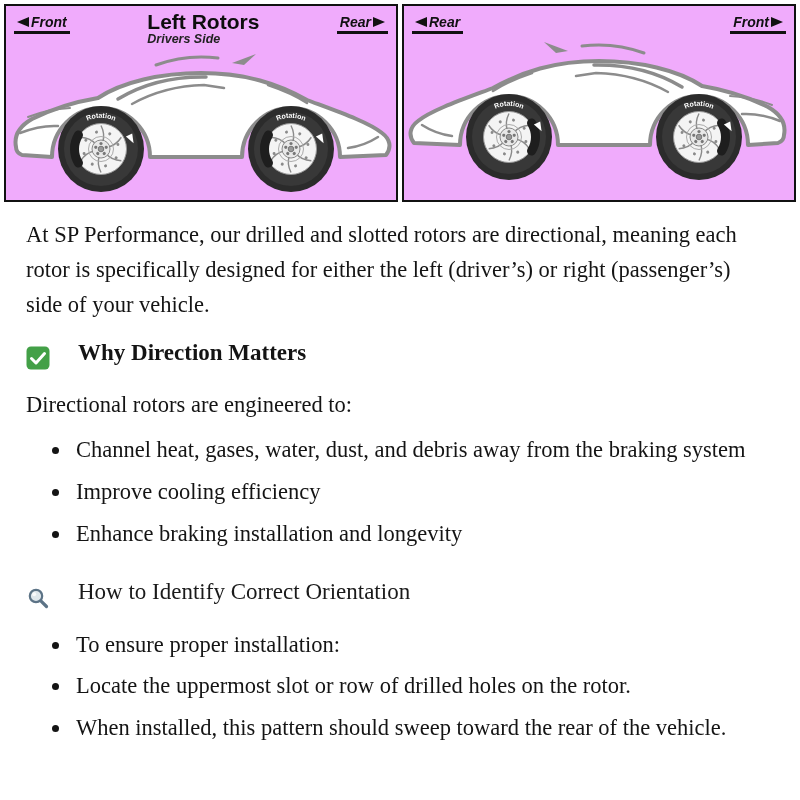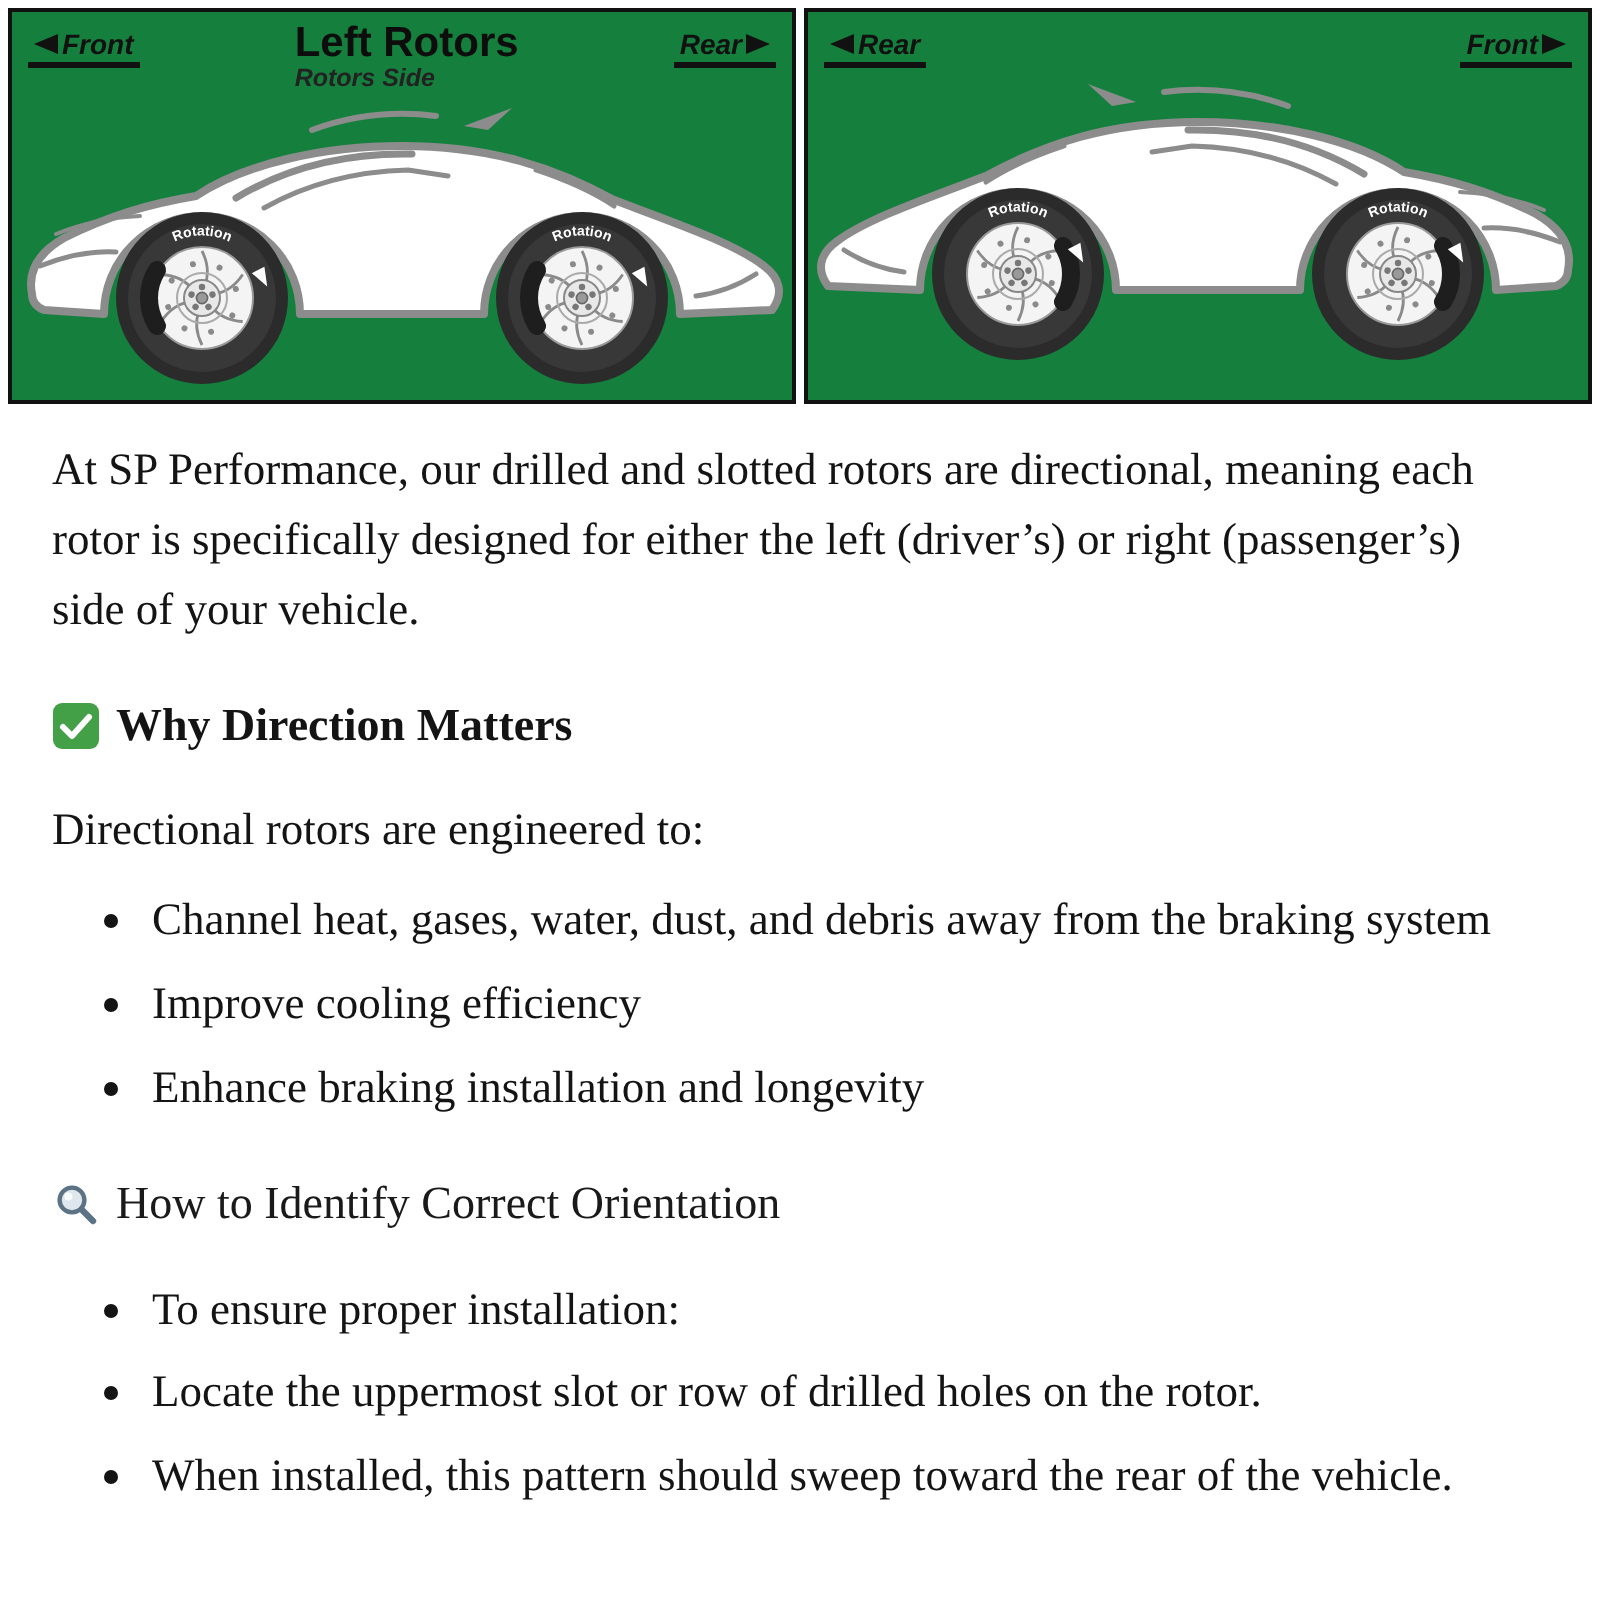--- a/index.html
+++ b/index.html
@@ -1,37 +1,37 @@
 <!DOCTYPE html>
 <html><head>
 <meta charset="utf-8">
 <style>
   html,body { margin:0; padding:0; background:#ffffff; }
   body { width:800px; height:800px; overflow:hidden; font-family:"Liberation Serif", serif; color:#141414; }
 
   
   .diagram { display:flex; gap:4px; padding:4px 4px 0 4px; }
-  .panel { flex:1; border:2px solid #111; background:#15803d; overflow:hidden; }
+  .panel { flex:1; border:2px solid #111; background:#f0abfc; overflow:hidden; }
   .panel-header { display:flex; justify-content:space-between; align-items:flex-start;
                   padding:5px 8px 0 8px; font-family:"Liberation Sans", sans-serif; }
   .dir { display:inline-flex; align-items:center; gap:2px; margin-top:3px;
          font-style:italic; font-weight:bold; font-size:14px;
          border-bottom:3px solid #111; padding:0 3px 1px 3px; color:#111; }
   .tri { width:0; height:0; display:inline-block; }
   .tri-left  { border-top:5px solid transparent; border-bottom:5px solid transparent; border-right:12px solid #111; }
   .tri-right { border-top:5px solid transparent; border-bottom:5px solid transparent; border-left:12px solid #111; }
   .panel-head-center { text-align:left; line-height:1.05; }
   .panel-title { font-weight:bold; font-size:21px; color:#0d0d0d; }
   .panel-subtitle { font-weight:bold; font-style:italic; font-size:12.5px; color:#222; }
   .car-svg { display:block; width:100%; height:152px; margin-top:2px; }
 
   
   .article { padding:16px 28px 8px 26px; font-size:22.5px; line-height:1.55; }
   .article p { margin:0 0 10px 0; }
-  .sec-heading { display:flex; align-items:center; gap:8px; font-size:23px; margin:22px 0 18px 0; }
+  .sec-heading { display:flex; align-items:flex-end; gap:28px; font-size:23px; margin:12px 0 18px 0; }
   .sec-heading.bold { font-weight:bold; }
   .sec-heading.regular { font-weight:normal; color:#1a1a1a; }
   .article ul { margin:10px 0 22px 0; padding-left:46px; }
   .article li { padding-left:4px; margin-bottom:7px; }
   .icon-box { display:inline-flex; width:24px; height:24px; flex:0 0 auto; }
   .hidden-defs { position:absolute; width:0; height:0; overflow:hidden; }
 </style>
 </head>
 <body>
 
@@ -90,21 +90,21 @@
 <div class="diagram">
 
   <div class="panel">
     <div class="panel-header">
       <span class="dir">
         <span class="tri tri-left"></span>
         <span>Front</span>
       </span>
       <span class="panel-head-center">
         <div class="panel-title">Left Rotors</div>
-        <div class="panel-subtitle">Rotors Side</div>
+        <div class="panel-subtitle">Drivers Side</div>
       </span>
       <span class="dir">
         <span>Rear</span>
         <span class="tri tri-right"></span>
       </span>
     </div>
     <svg class="car-svg" viewBox="0 0 390 150">
       <use href="#car-body"></use>
       <g transform="translate(95,100)">
           <use href="#wheel"></use>

